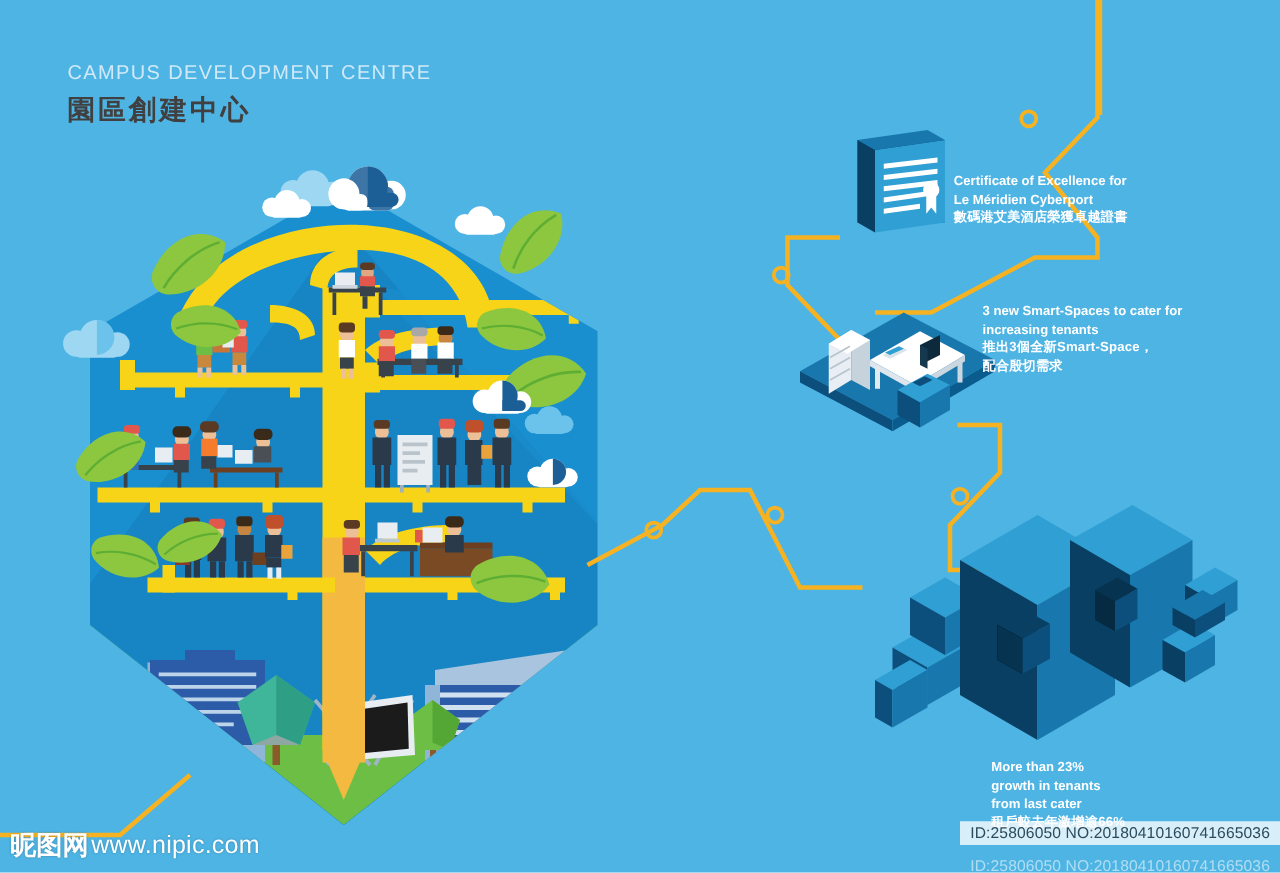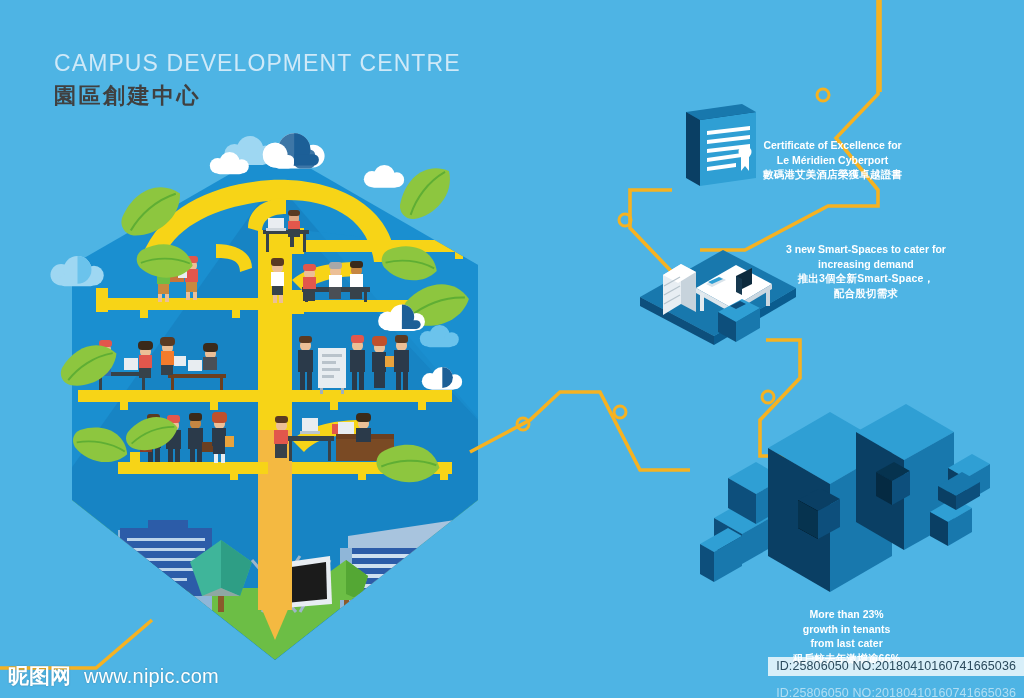--- a/index.html
+++ b/index.html
@@ -32,21 +32,21 @@
   }
 
   
   #title-block {
     position: absolute;
     left: 54px;
     top: 50px;
     z-index: 40;
   }
   #title-en {
-    font-size: 23px;
+    font-size: 16px;
     letter-spacing: 1.1px;
     color: #cfe9f8;
     font-weight: 400;
     line-height: 1.15;
     white-space: nowrap;
   }
   #title-zh {
     margin-top: 5px;
     font-size: 22px;
     letter-spacing: 2.5px;
@@ -57,39 +57,38 @@
 
   
   .callout {
     position: absolute;
     z-index: 45;
     color: #ffffff;
     font-weight: bold;
     font-size: 10.5px;
     line-height: 14.5px;
     white-space: nowrap;
-    text-align: center;
   }
   .callout .zh {
     font-size: 10.5px;
     letter-spacing: 0.2px;
   }
   #callout-certificate { left: 763px; top: 138px; }
   #callout-smartspace  { left: 786px; top: 242px; }
   #callout-growth      { left: 793px; top: 607px; }
 
   
   #watermark {
     position: absolute;
     left: 8px;
     bottom: 8px;
     z-index: 60;
     display: flex;
     align-items: center;
-    gap: 13px;
+    gap: 2px;
   }
   #watermark-logo {
     font-size: 21px;
     font-weight: bold;
     color: #ffffff;
     letter-spacing: 0px;
     text-shadow: 0 0 2px rgba(0,0,0,0.25);
   }
   #watermark-url {
     font-size: 20px;
@@ -671,21 +670,21 @@
     </div>
 
     <div class="callout" id="callout-certificate">
       <div>Certificate of Excellence for</div>
       <div>Le Méridien Cyberport</div>
       <div class="zh">數碼港艾美酒店榮獲卓越證書</div>
     </div>
 
     <div class="callout" id="callout-smartspace">
       <div>3 new Smart-Spaces to cater for</div>
-      <div>increasing demand</div>
+      <div>increasing tenants</div>
       <div class="zh">推出3個全新Smart-Space，</div>
       <div class="zh">配合殷切需求</div>
     </div>
 
     <div class="callout" id="callout-growth">
       <div>More than 23%</div>
       <div>growth in tenants</div>
       <div>from last cater</div>
       <div class="zh">租戶較去年激增逾66%</div>
     </div>

